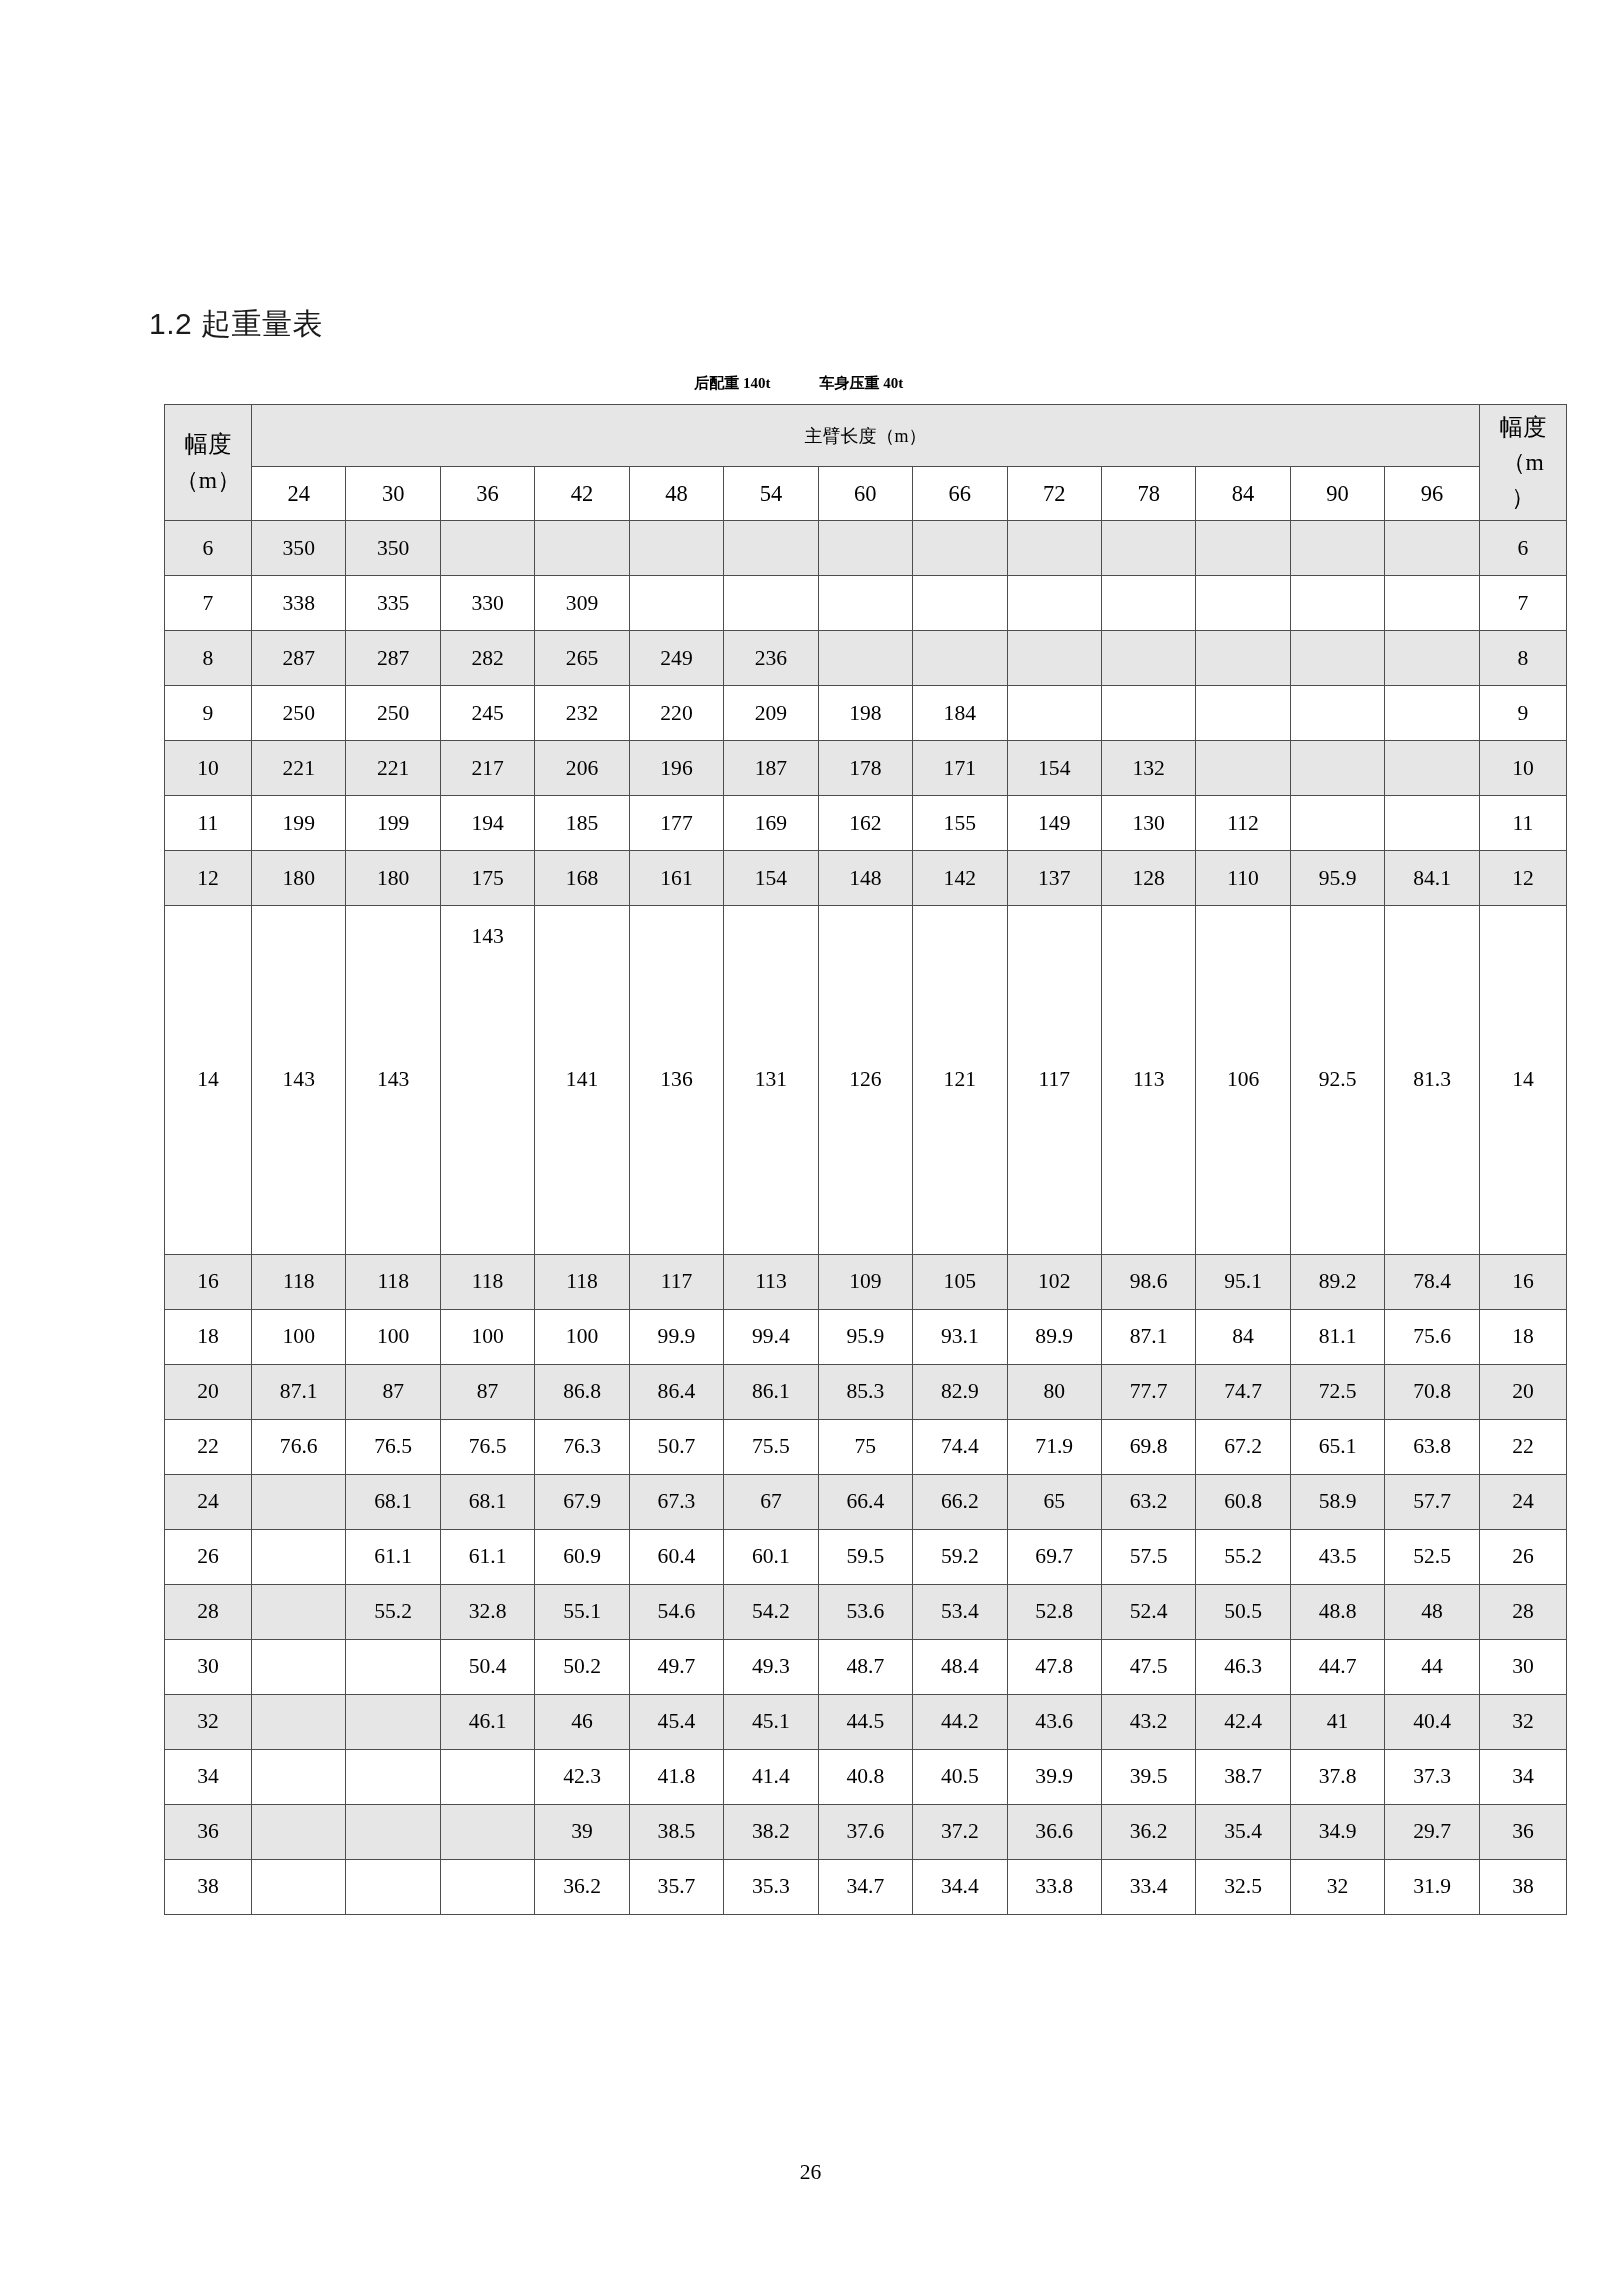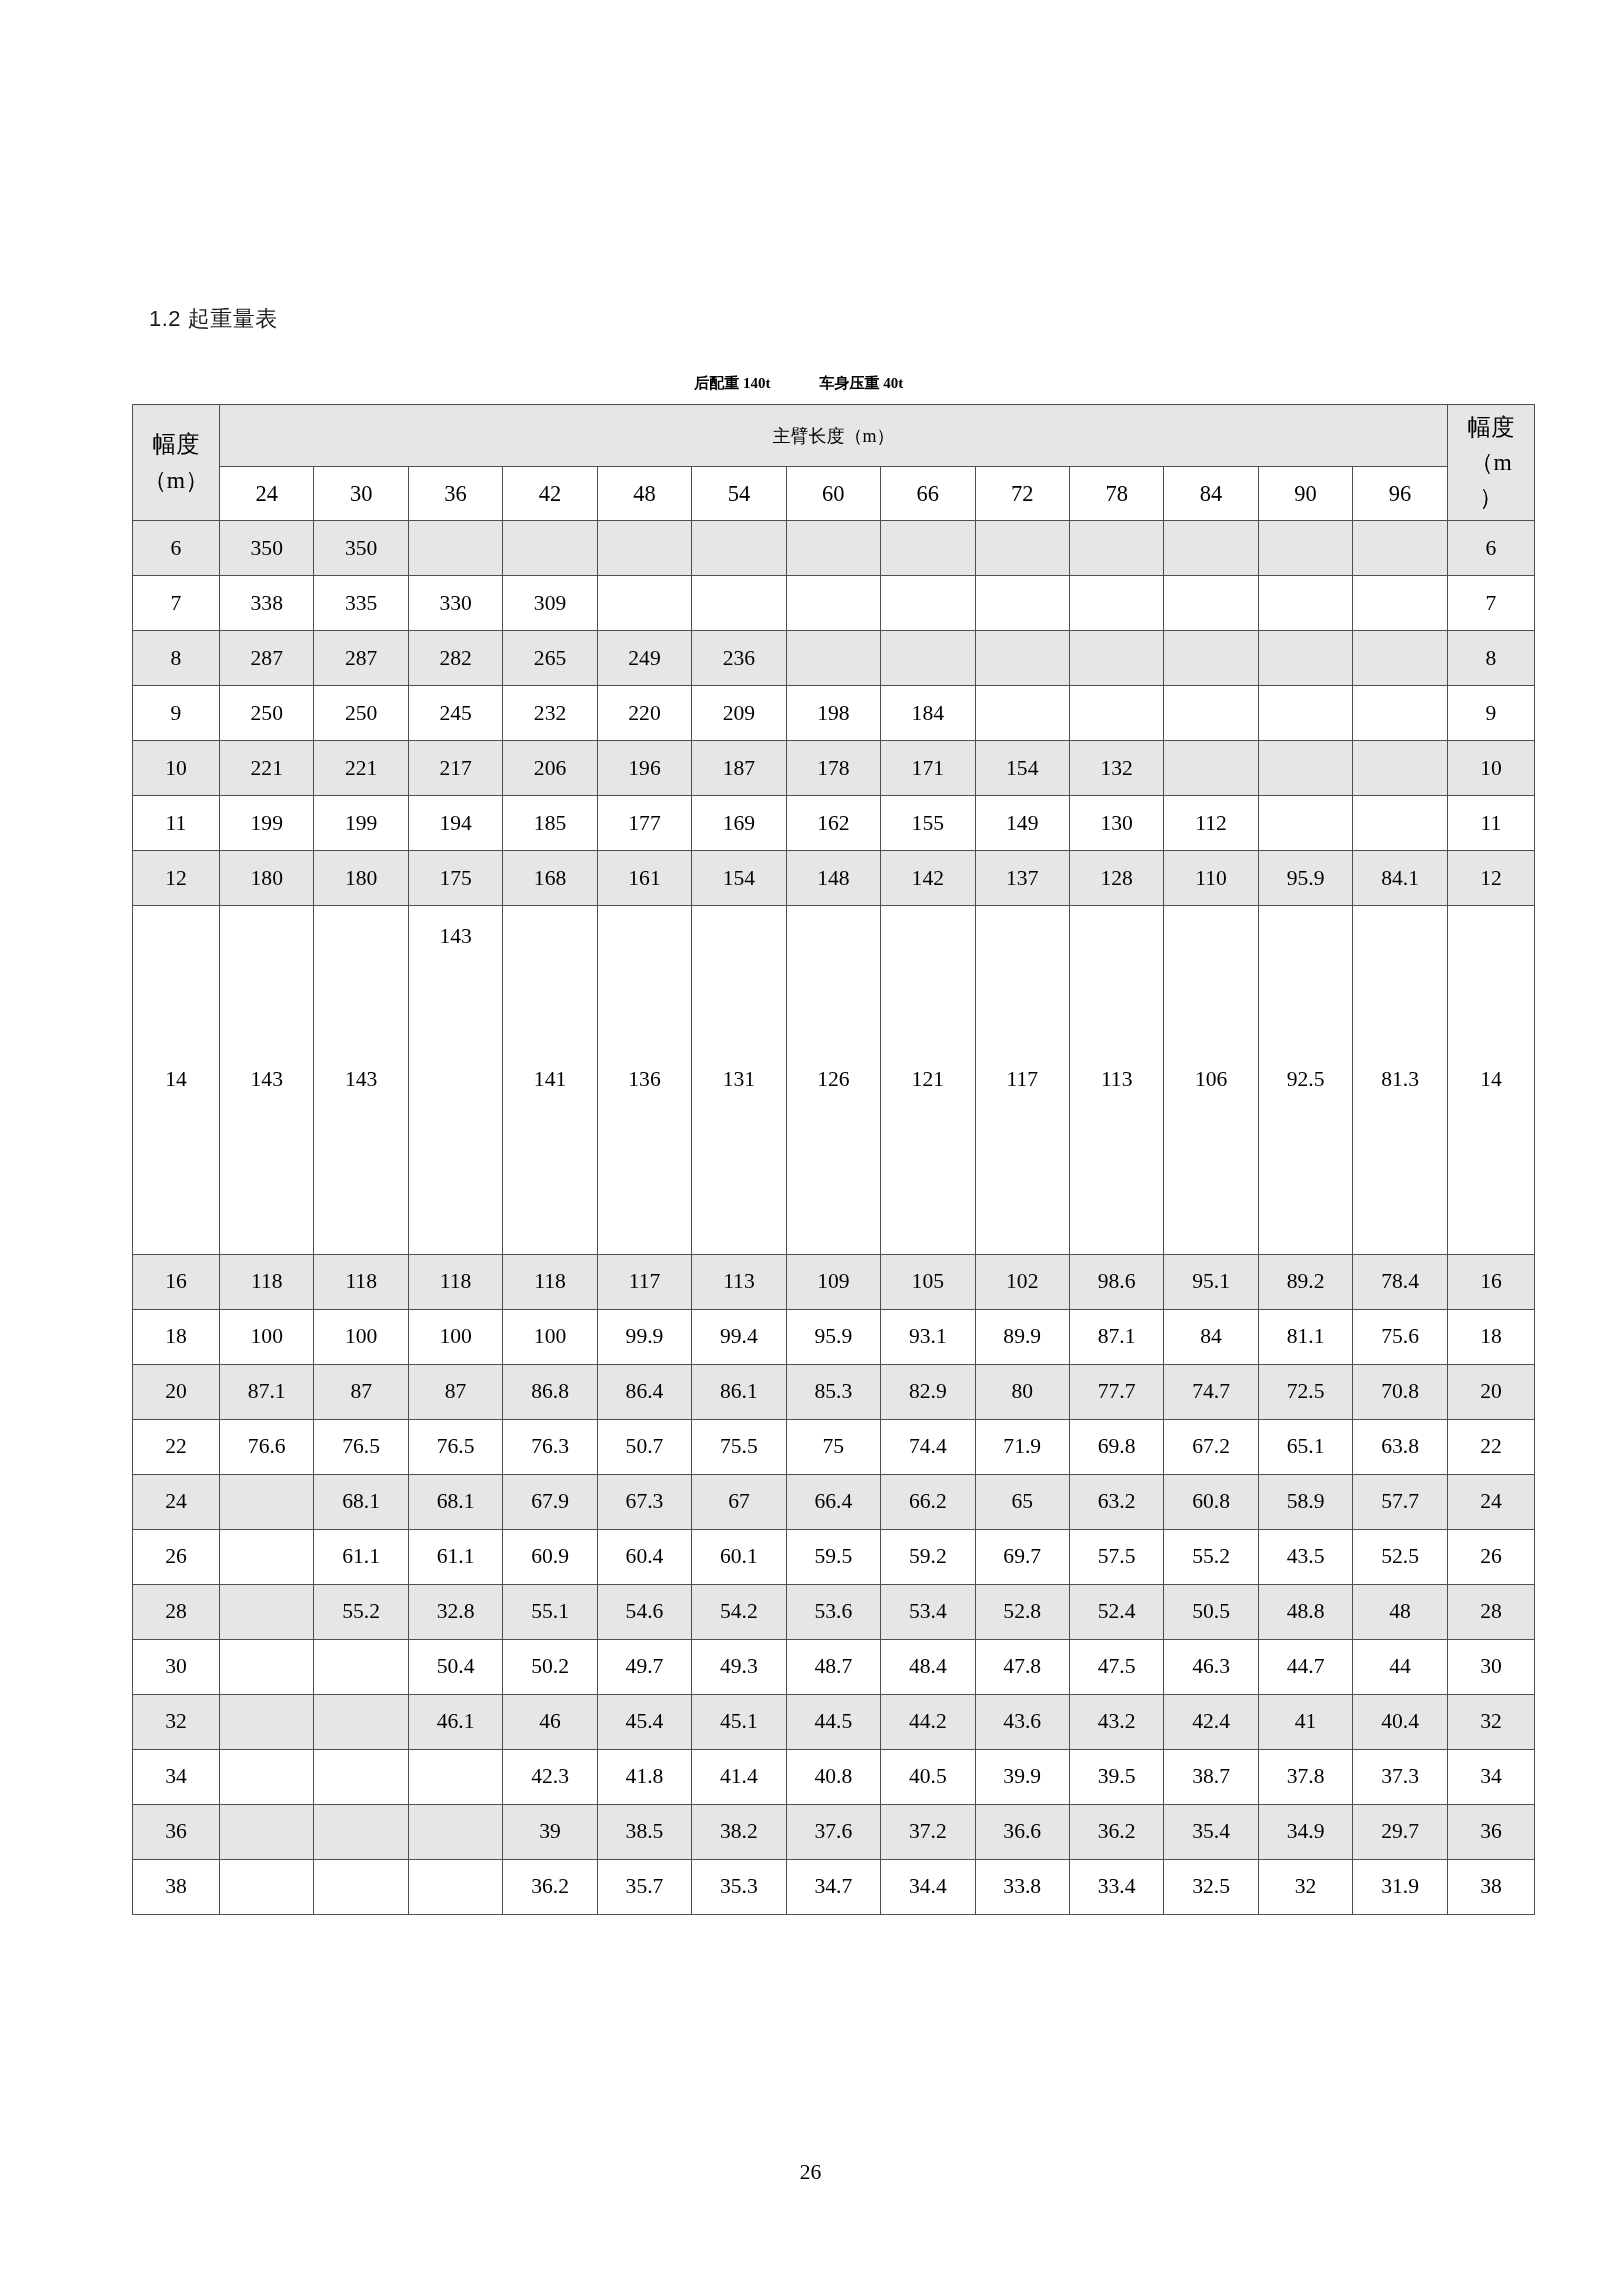--- a/index.html
+++ b/index.html
@@ -18,21 +18,21 @@
   .page {
     position: absolute;
     inset: 0;
     background: #ffffff;
   }
   .section-title {
     position: absolute;
     left: 149px;
     top: 304px;
     font-family: "Liberation Sans", "DejaVu Sans", sans-serif;
-    font-size: 22px;
+    font-size: 30px;
     letter-spacing: 0.5px;
     color: #1a1a1a;
     white-space: nowrap;
   }
   .table-caption {
     position: absolute;
     left: 0;
     right: 0;
     top: 374px;
     text-align: center;
@@ -44,21 +44,21 @@
   .caption-inner {
     display: inline-block;
     transform: translateX(-11.8px);
   }
   .gap {
     display: inline-block;
     width: 49px;
   }
   table.load-chart {
     position: absolute;
-    left: 132px;
+    left: 164px;
     top: 404px;
     width: 1403px;
     border-collapse: collapse;
     table-layout: fixed;
     font-family: "Liberation Serif", "DejaVu Serif", serif;
     font-size: 21.6px;
   }
   table.load-chart td,
   table.load-chart th {
     border: 1px solid #4d4d4d;

